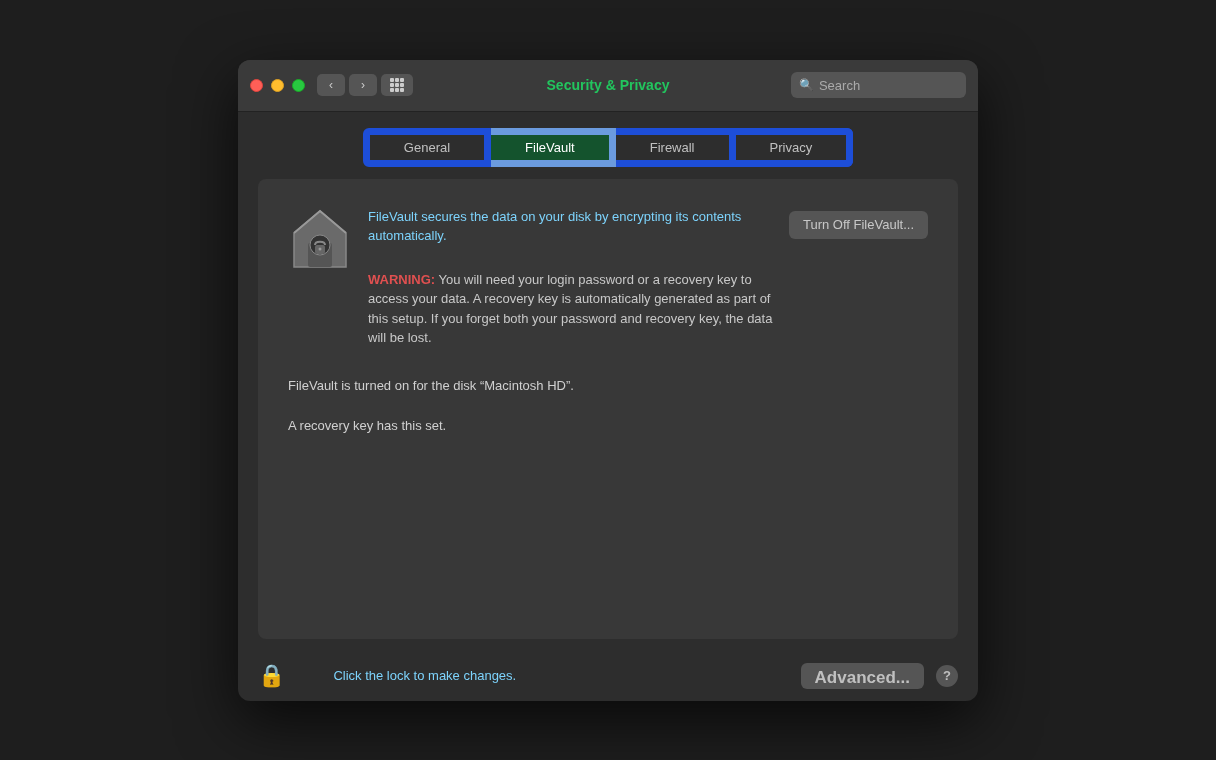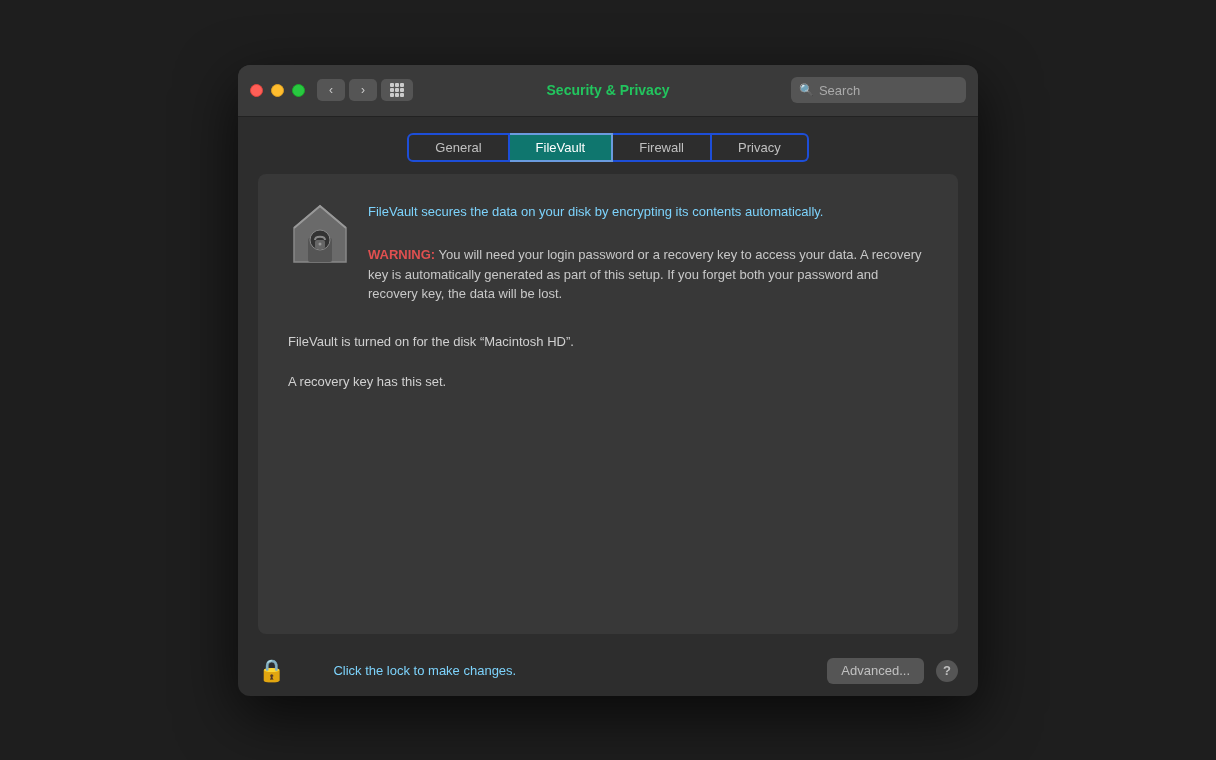--- a/index.html
+++ b/index.html
@@ -128,42 +128,42 @@
 
     
     .tabs-container {
       display: flex;
       justify-content: center;
       padding: 16px 0 0 0;
       gap: 0;
     }
 
     .tab {
-      padding: 5px 26px;
+      padding: 5px 34px;
       font-size: 13px;
       color: #c0c0c0;
       cursor: pointer;
-      border: 2px solid #1d4ed8;
+      border: 7px solid #1d4ed8;
       background: transparent;
     }
 
     .tab:first-child {
       border-radius: 6px 0 0 6px;
     }
 
     .tab:last-child {
       border-radius: 0 6px 6px 0;
     }
 
     .tab + .tab {
       border-left: none;
     }
 
     .tab.active {
-      background: #0f766e;
+      background: #14532d;
       border-color: #6b9bde;
       color: #fff;
       font-weight: 500;
     }
 
     
     .content-area {
       margin: 12px 20px 12px 20px;
       background: #383838;
       border-radius: 8px;
@@ -247,23 +247,24 @@
       flex: 1;
       margin-left: 36px;
     }
 
     .advanced-btn {
       background: #555;
       color: #c0c0c0;
       border: none;
       border-radius: 6px;
       padding: 5px 14px;
-      font-size: 13px;
+      font-size: 17px;
       cursor: pointer;
       height: 26px;
+      font-weight: bold;
     }
 
     .help-btn {
       width: 22px;
       height: 22px;
       background: #555;
       border-radius: 50%;
       color: #c0c0c0;
       font-size: 13px;
       display: flex;
@@ -348,20 +349,21 @@
         <circle cx="32" cy="42" r="1.5" fill="#999"></circle>
       </svg>
 
       <div class="filevault-text-group">
         <p class="filevault-description">FileVault secures the data on your disk by encrypting its contents automatically.</p>
         <p class="warning-text">
           <span class="warning-label">WARNING:</span><span> You will need your login password or a recovery key to access your data. A recovery key is automatically generated as part of this setup. If you forget both your password and recovery key, the data will be lost.</span>
         </p>
       </div>
 
+      <button class="turn-off-btn">Turn Off FileVault...</button>
     </div>
 
     <p class="filevault-status">FileVault is turned on for the disk “Macintosh HD”.</p>
     <p class="filevault-recovery">A recovery key has this set.</p>
   </div>
 
   <div class="bottom-bar">
     <span class="lock-icon">🔒</span>
     <span class="lock-label">Click the lock to make changes.</span>
     <button class="advanced-btn">Advanced...</button>

